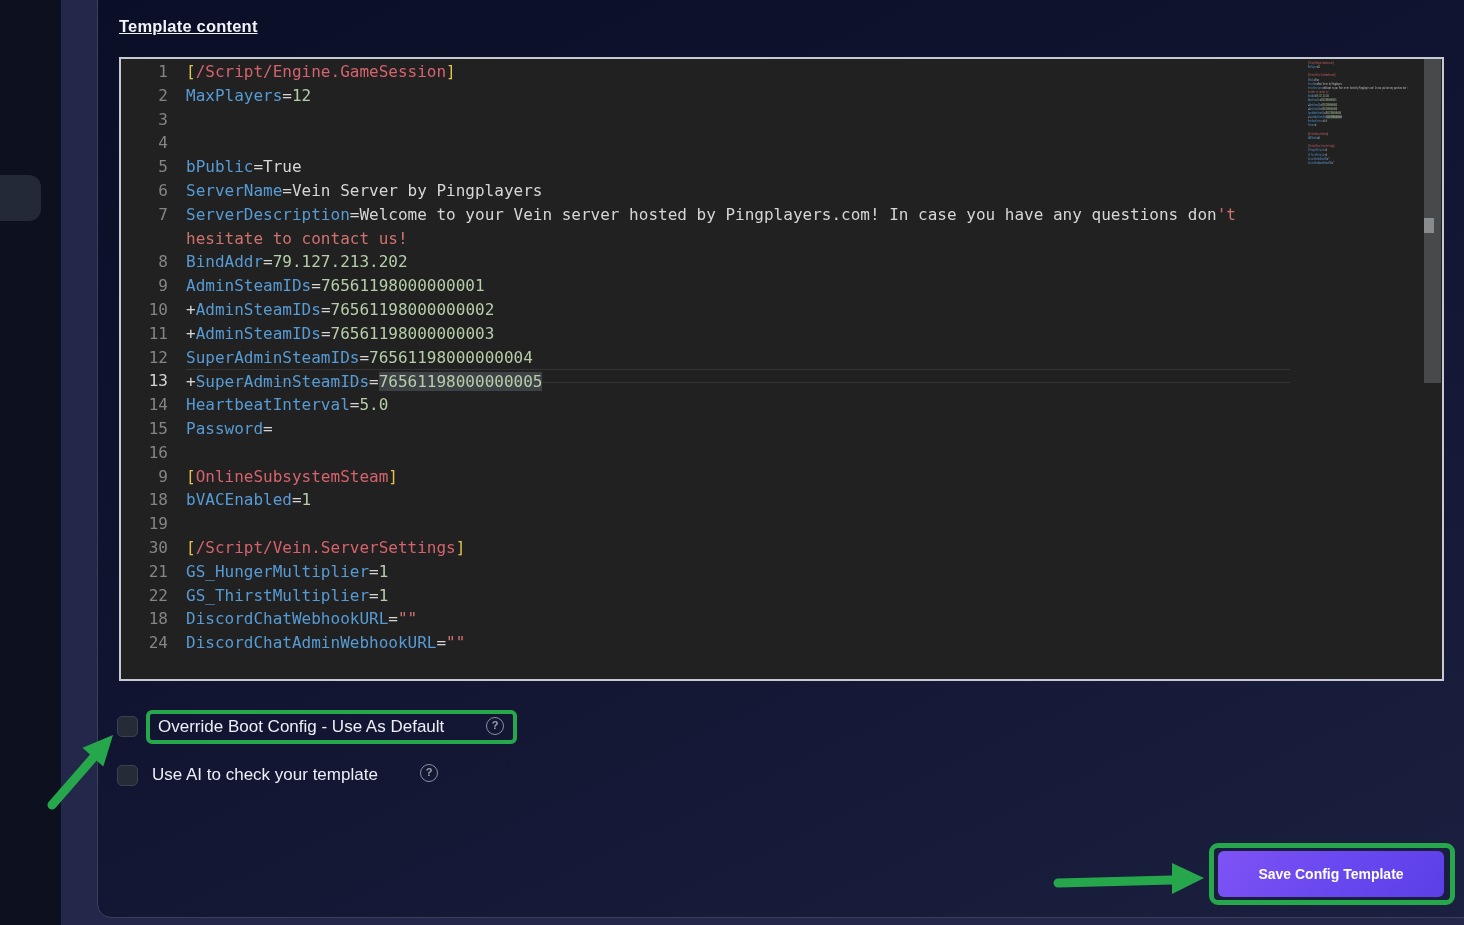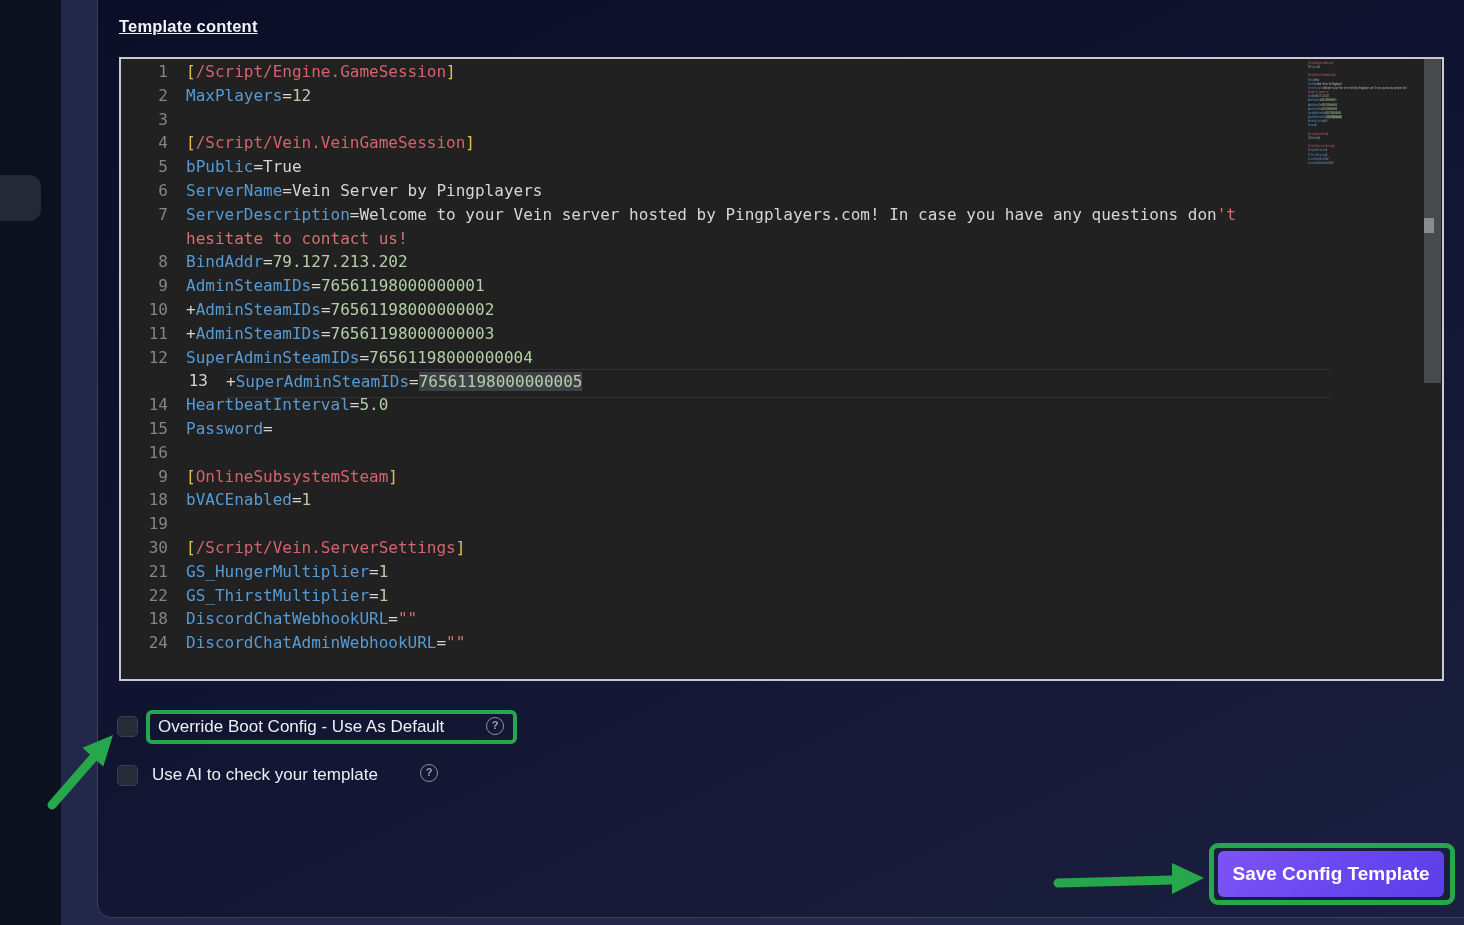--- a/index.html
+++ b/index.html
@@ -27,26 +27,26 @@
   
   .editor {
     left:119px; top:57px; width:1325px; height:624px;
     background:#212121; border:2px solid #c7cad3;
     font-family:"DejaVu Sans Mono", monospace; font-size:16px;
     overflow:hidden;
   }
   .code-lines { position:absolute; left:0; top:1px; right:0; }
   .code-line { display:flex; height:23.8px; line-height:23.8px; white-space:pre; }
   .gutter { width:47px; text-align:right; color:#858585; flex:0 0 auto; }
-  .gutter.current { color:#d4d4d4;margin-left:40px; }
+  .gutter.current { color:#d4d4d4; }
   .line-content { margin-left:18px; }
   .line-content.current-line {
     width:1104px;
     border-top:1px solid #343434; border-bottom:1px solid #343434;
-    height:29px;
+    height:14px;
   }
   .tk-b { color:var(--c-bracket); }
   .tk-s { color:var(--c-section); }
   .tk-k { color:var(--c-key); }
   .tk-p { color:var(--c-plain); }
   .tk-n { color:var(--c-number); }
   .tk-t { color:var(--c-string); }
   .sel  { background:var(--c-selbg); }
 
   
@@ -70,21 +70,21 @@
     width:18px; height:18px; border-radius:50%;
     border:1.6px solid #8b8f9c; color:#9da1ae;
     font-size:11px; font-weight:700; text-align:center; line-height:15px;
   }
 
   
   .save-btn {
     left:1218px; top:851px; width:226px; height:46px;
     background:linear-gradient(125deg,#7e53f5 0%,#6847ef 55%,#5c3fe8 100%);
     border:none; border-radius:6px;
-    color:#ffffff; font-size:19px; font-weight:600;
+    color:#ffffff; font-size:14px; font-weight:600;
     font-family:"Liberation Sans", sans-serif;
     display:flex; align-items:center; justify-content:center; cursor:pointer;
   }
 
   
   .annot-box { border:4px solid var(--c-annot); border-radius:6px; background:transparent; }
   .annot-box-btn { border-width:5px; border-radius:9px; }
   .annot-svg { left:0; top:0; width:1464px; height:925px; pointer-events:none; }
   .annot-stroke { stroke:var(--c-annot); stroke-width:9; stroke-linecap:round; fill:none; }
   .annot-fill { fill:var(--c-annot); }
@@ -97,21 +97,21 @@
 
 <div class="abs card"></div>
 
 <div class="abs section-title">Template content</div>
 
 <div class="abs editor">
   <div class="code-lines">
       <div class="code-line"><div class="gutter">1</div><div class="line-content"><span class="tk-b">[</span><span class="tk-s">/Script/Engine.GameSession</span><span class="tk-b">]</span></div></div>
       <div class="code-line"><div class="gutter">2</div><div class="line-content"><span class="tk-k">MaxPlayers</span><span class="tk-p">=</span><span class="tk-n">12</span></div></div>
       <div class="code-line"><div class="gutter">3</div><div class="line-content"></div></div>
-      <div class="code-line"><div class="gutter">4</div><div class="line-content"><span class="tk-b">[</span><span class="tk-s">/Script/Vein.VeinGameSession</span><span class="tk-b">]</span></div></div>
+      <div class="code-line"><div class="gutter">4</div></div>
       <div class="code-line"><div class="gutter">5</div><div class="line-content"><span class="tk-k">bPublic</span><span class="tk-p">=True</span></div></div>
       <div class="code-line"><div class="gutter">6</div><div class="line-content"><span class="tk-k">ServerName</span><span class="tk-p">=Vein Server by Pingplayers</span></div></div>
       <div class="code-line"><div class="gutter">7</div><div class="line-content"><span class="tk-k">ServerDescription</span><span class="tk-p">=Welcome to your Vein server hosted by Pingplayers.com! In case you have any questions don</span><span class="tk-t">'t</span></div></div>
       <div class="code-line"><div class="gutter"></div><div class="line-content"><span class="tk-t">hesitate to contact us!</span></div></div>
       <div class="code-line"><div class="gutter">8</div><div class="line-content"><span class="tk-k">BindAddr</span><span class="tk-p">=</span><span class="tk-n">79.127.213.202</span></div></div>
       <div class="code-line"><div class="gutter">9</div><div class="line-content"><span class="tk-k">AdminSteamIDs</span><span class="tk-p">=</span><span class="tk-n">76561198000000001</span></div></div>
       <div class="code-line"><div class="gutter">10</div><div class="line-content"><span class="tk-p">+</span><span class="tk-k">AdminSteamIDs</span><span class="tk-p">=</span><span class="tk-n">76561198000000002</span></div></div>
       <div class="code-line"><div class="gutter">11</div><div class="line-content"><span class="tk-p">+</span><span class="tk-k">AdminSteamIDs</span><span class="tk-p">=</span><span class="tk-n">76561198000000003</span></div></div>
       <div class="code-line"><div class="gutter">12</div><div class="line-content"><span class="tk-k">SuperAdminSteamIDs</span><span class="tk-p">=</span><span class="tk-n">76561198000000004</span></div></div>
       <div class="code-line"><div class="gutter current">13</div><div class="line-content current-line"><span class="tk-p">+</span><span class="tk-k">SuperAdminSteamIDs</span><span class="tk-p">=</span><span class="tk-n sel">76561198000000005</span></div></div>

